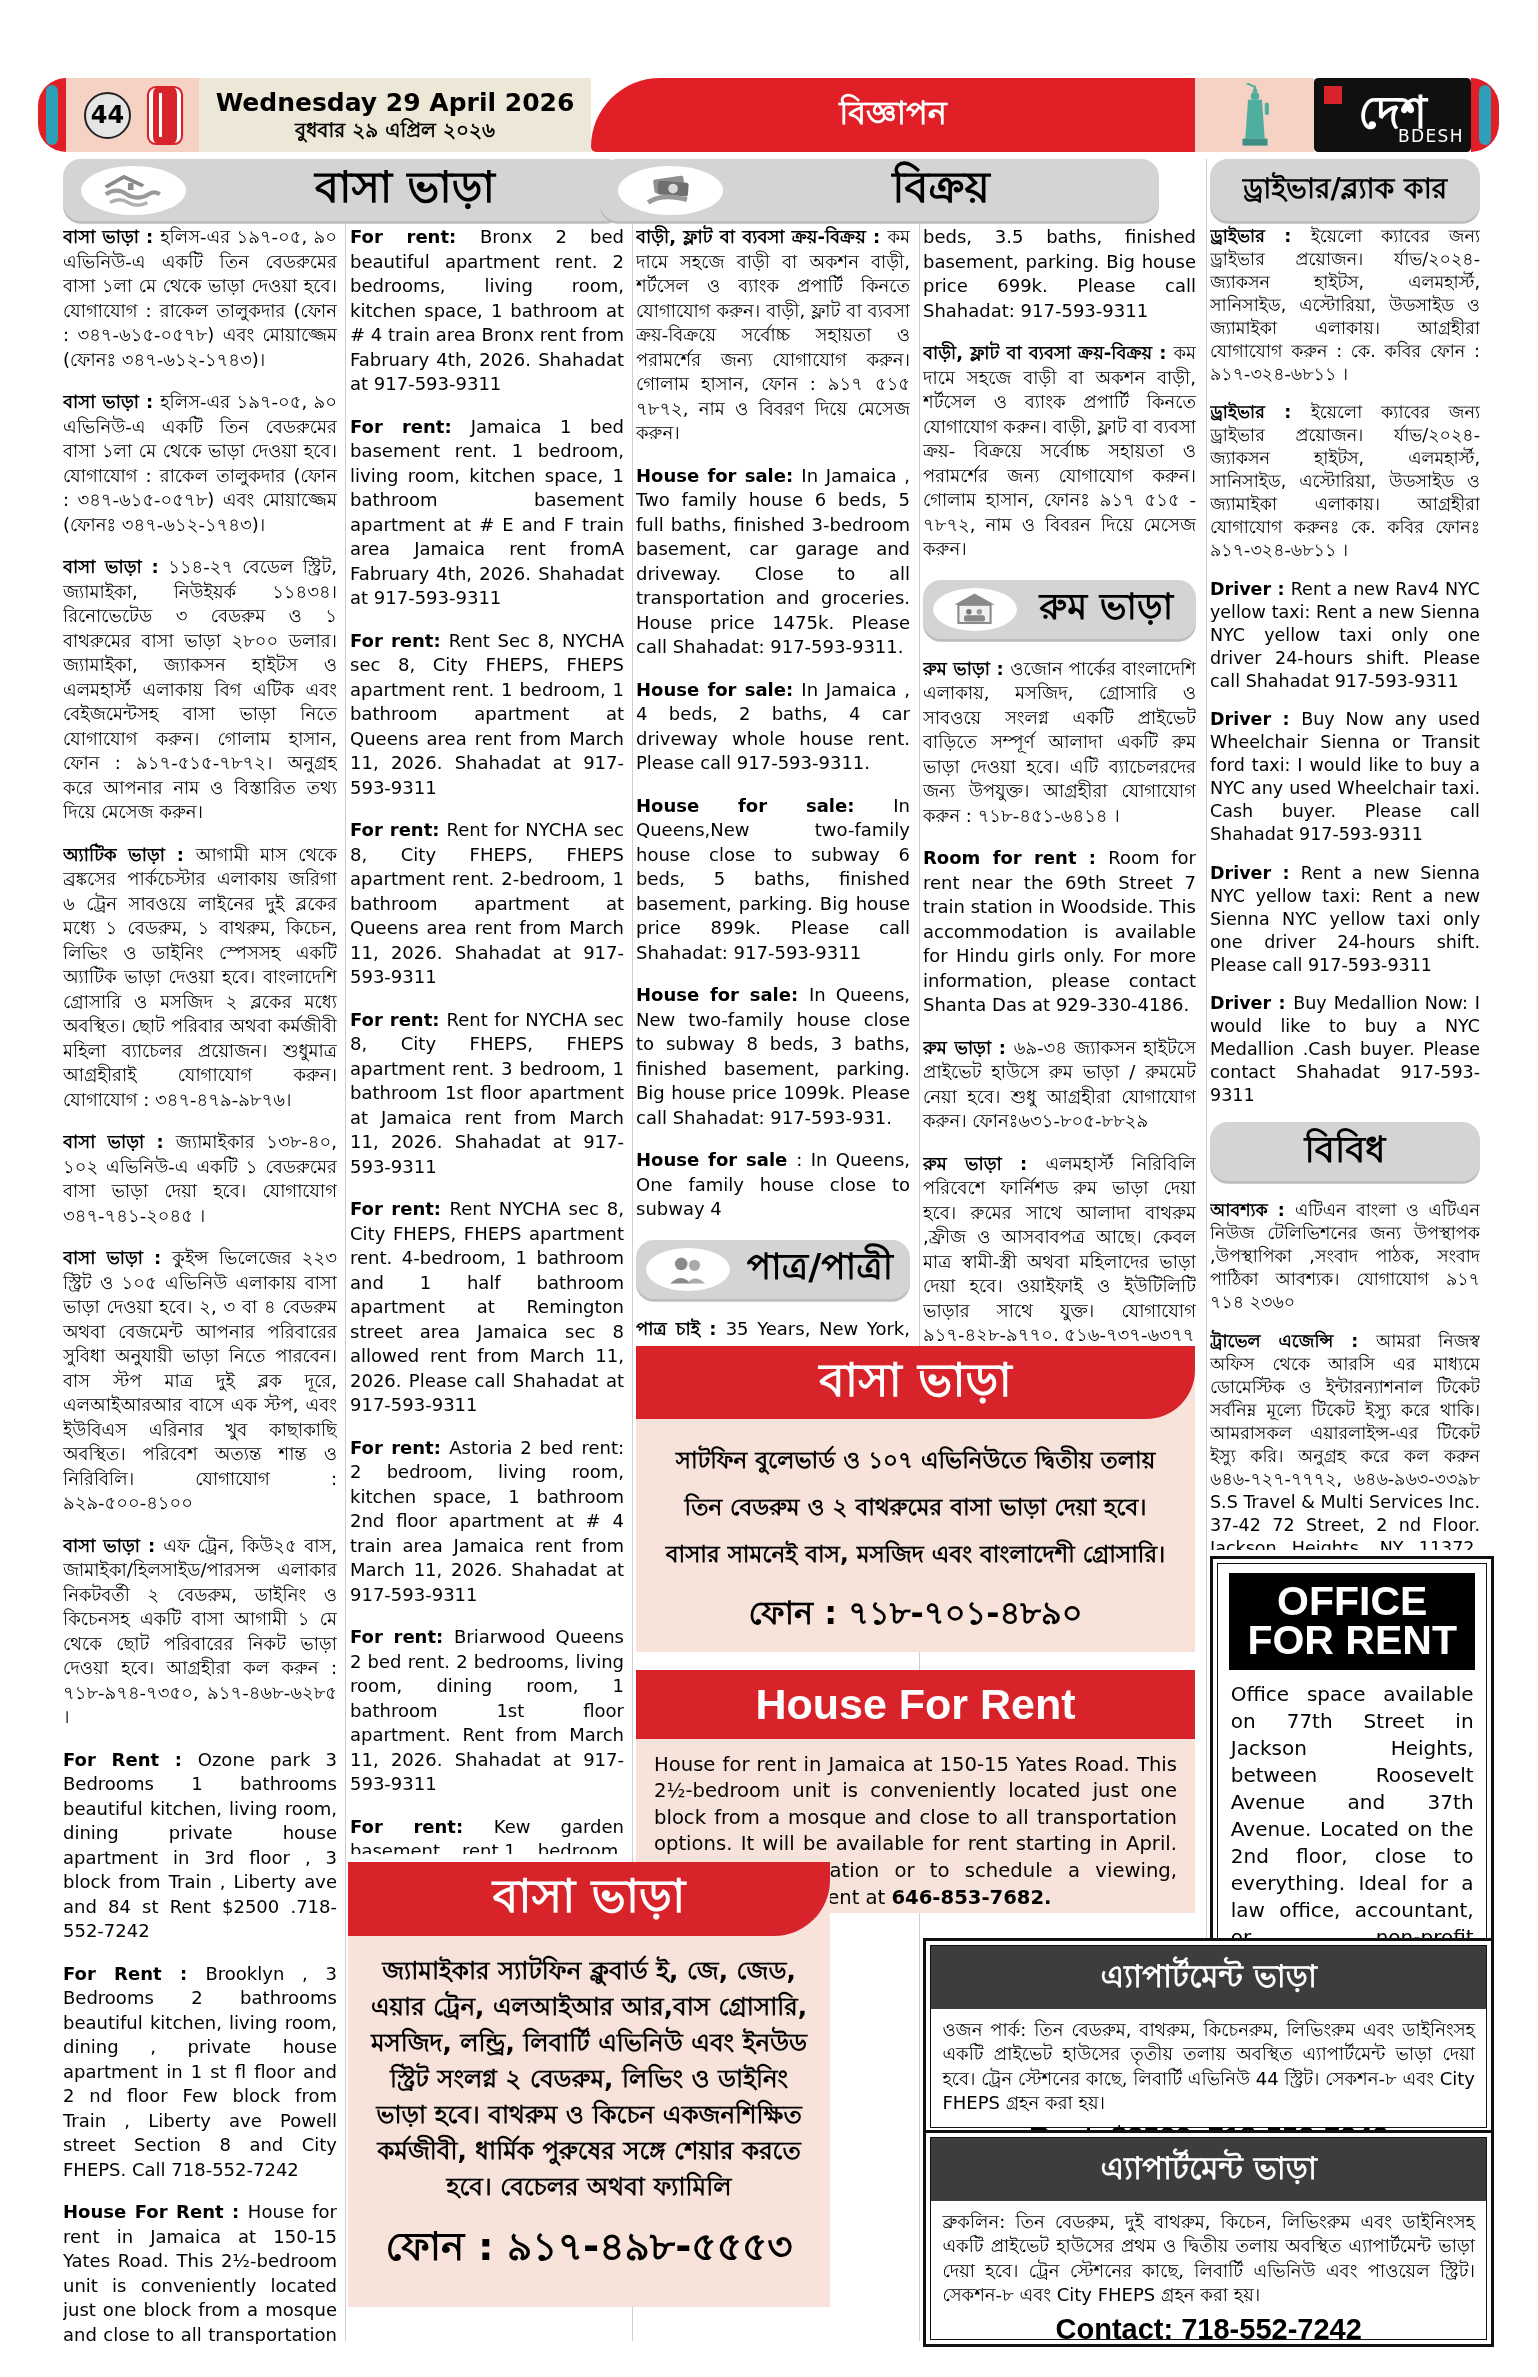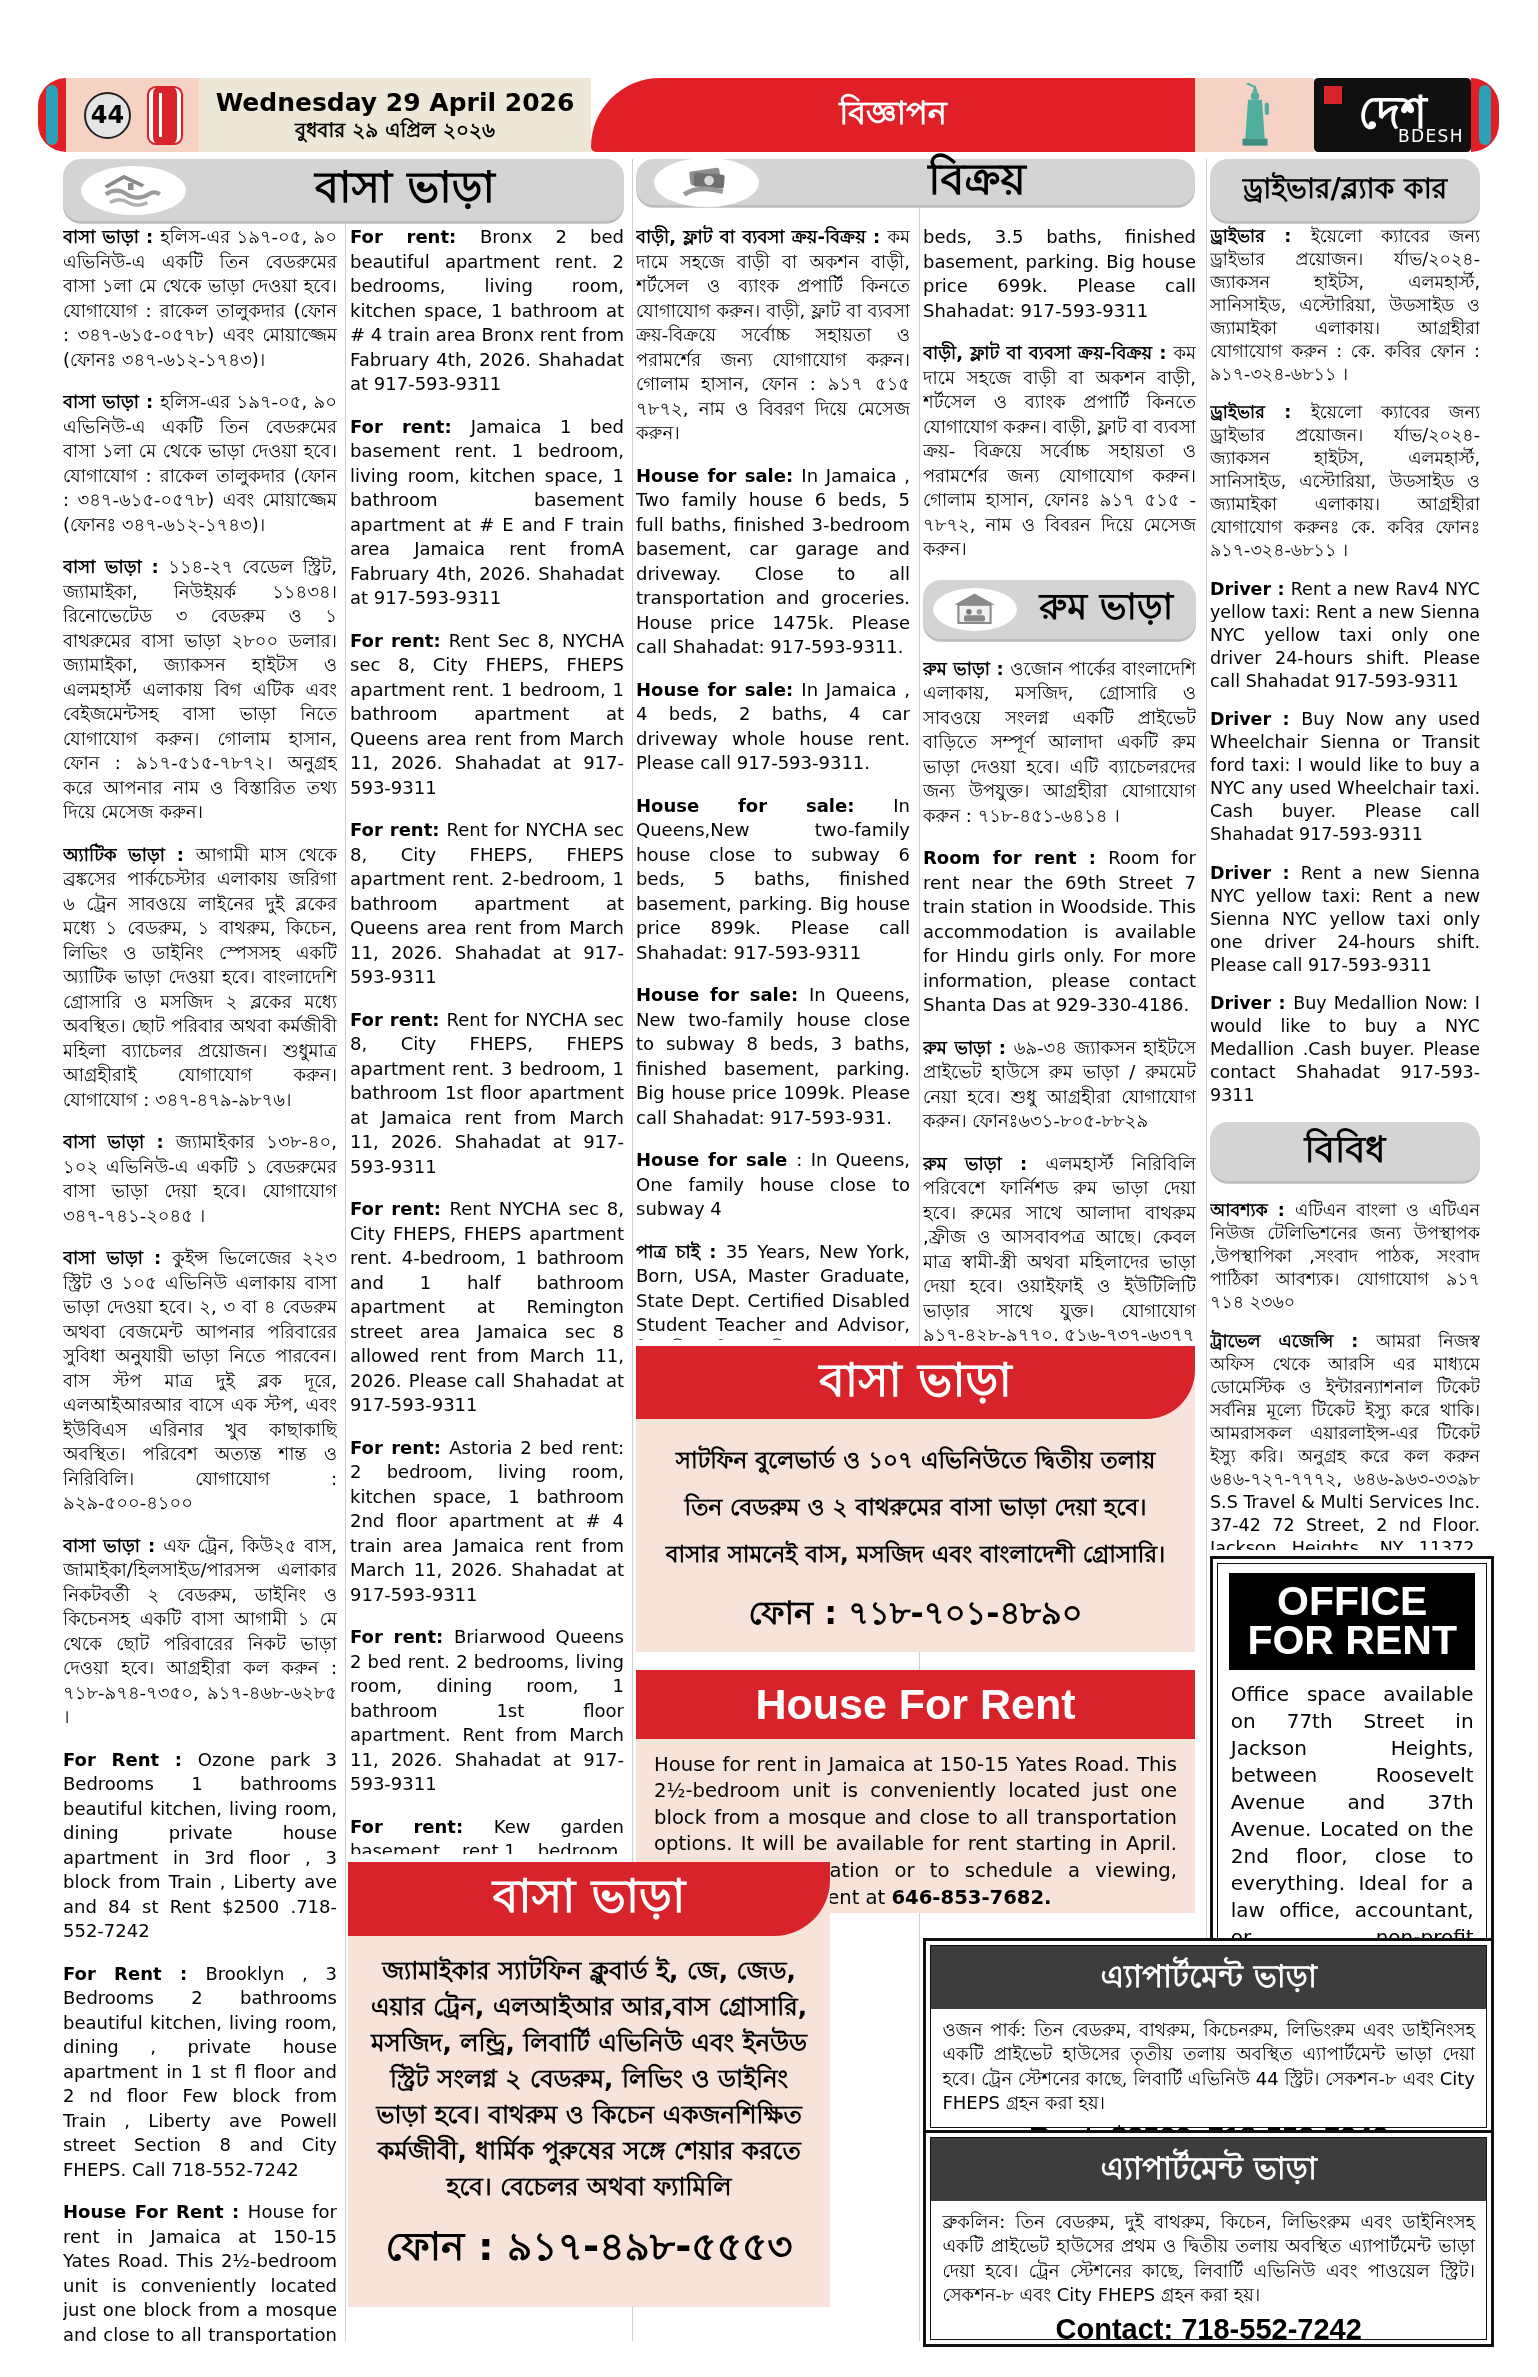--- a/index.html
+++ b/index.html
@@ -31,21 +31,21 @@
   #logo .sub{position:absolute;right:7px;bottom:5.6px;color:#fff;font-size:17px;letter-spacing:1.4px;}
   
   .gutter{position:absolute;top:159px;height:2182px;width:1.4px;background:#cfcfcf;}
   
   .sechead{background:#d4d4d4;border-radius:18px;display:flex;align-items:center;box-shadow:0 2.8px 0 #bdbdbd;}
   .sechead .oval{background:#fff;border-radius:50%;width:105px;height:49px;margin-left:18px;display:flex;align-items:center;justify-content:center;flex:none;}
   .sechead .title{flex:1;text-align:center;font-weight:bold;}
   .abs{position:absolute;}
   #hdr-basha{left:63px;top:159px;width:561px;height:62px;}
   #hdr-basha .title{font-size:43px;}
-  #hdr-bikroy{left:636px;top:159px;width:559px;height:46px;justify-content:center;}
+  #hdr-bikroy{left:600px;top:159px;width:559px;height:62px;justify-content:center;}
   #hdr-bikroy .title{font-size:43px;}
   #hdr-driver{left:1210px;top:159px;width:270px;height:62px;justify-content:center;}
   #hdr-driver .title{font-size:28px;}
   .sec-inline{height:59px;margin:9.8px 0 18px 0;}
   .sec-inline .oval{width:84px;height:43px;margin-left:9.8px;}
   .sec-inline .title{font-size:36px;}
   
   .col{position:absolute;overflow:hidden;}
   #col1{left:63px;top:225px;width:274px;height:2119px;}
   #col2{left:350px;top:225px;width:274px;height:1629px;}
@@ -210,20 +210,31 @@
         <p class="ad"><span class="lead">House for sale: </span><span>In  Jamaica , Two family house 6 beds, 5 full baths, finished 3-bedroom basement, car garage and driveway. Close to all transportation and groceries.  House price 1475k. Please call Shahadat: 917-593-9311.</span></p>
 
         <p class="ad"><span class="lead">House for sale: </span><span>In  Jamaica ,  4 beds, 2 baths, 4 car driveway whole house rent. Please call 917-593-9311.</span></p>
 
         <p class="ad"><span class="lead">House for sale: </span><span>In Queens,New two-family house close to subway 6 beds, 5 baths, finished basement, parking. Big house price 899k. Please call Shahadat: 917-593-9311</span></p>
 
         <p class="ad"><span class="lead">House for sale: </span><span>In Queens, New two-family house close to subway 8 beds, 3 baths, finished basement, parking. Big house price 1099k. Please call Shahadat: 917-593-931.</span></p>
 
         <p class="ad"><span class="lead">House for sale </span><span>: In Queens, One family house close to subway 4</span></p>
       </div>
+    <div class="sechead sec-inline">
+      <div class="oval">
+        <svg width="49" height="31" viewBox="0 0 70 44">
+            <circle cx="26" cy="14" r="9" fill="#8a8a8a"></circle>
+            <circle cx="45" cy="16" r="8" fill="#aaaaaa"></circle>
+            <path d="M10 42 q16 -16 30 0 z" fill="#8a8a8a"></path>
+            <path d="M34 42 q12 -14 26 0 z" fill="#aaaaaa"></path>
+          </svg>
+      </div>
+      <div class="title">পাত্র/পাত্রী</div>
+    </div>
     <div>
 
         <p class="ad"><span class="lead">পাত্র চাই : </span><span>35 Years, New York, Born, USA, Master Graduate, State Dept. Certified Disabled Student Teacher and Advisor,  হিজাবী মুসলিম পাত্রীর জন্য পাত্র চাই। যোগাযোগ :  ৯১৭-২৮৮-৪৭৬৩.</span></p>
 
       </div>
   </div>
 
   <div class="col" id="col4">
     <div>
 

